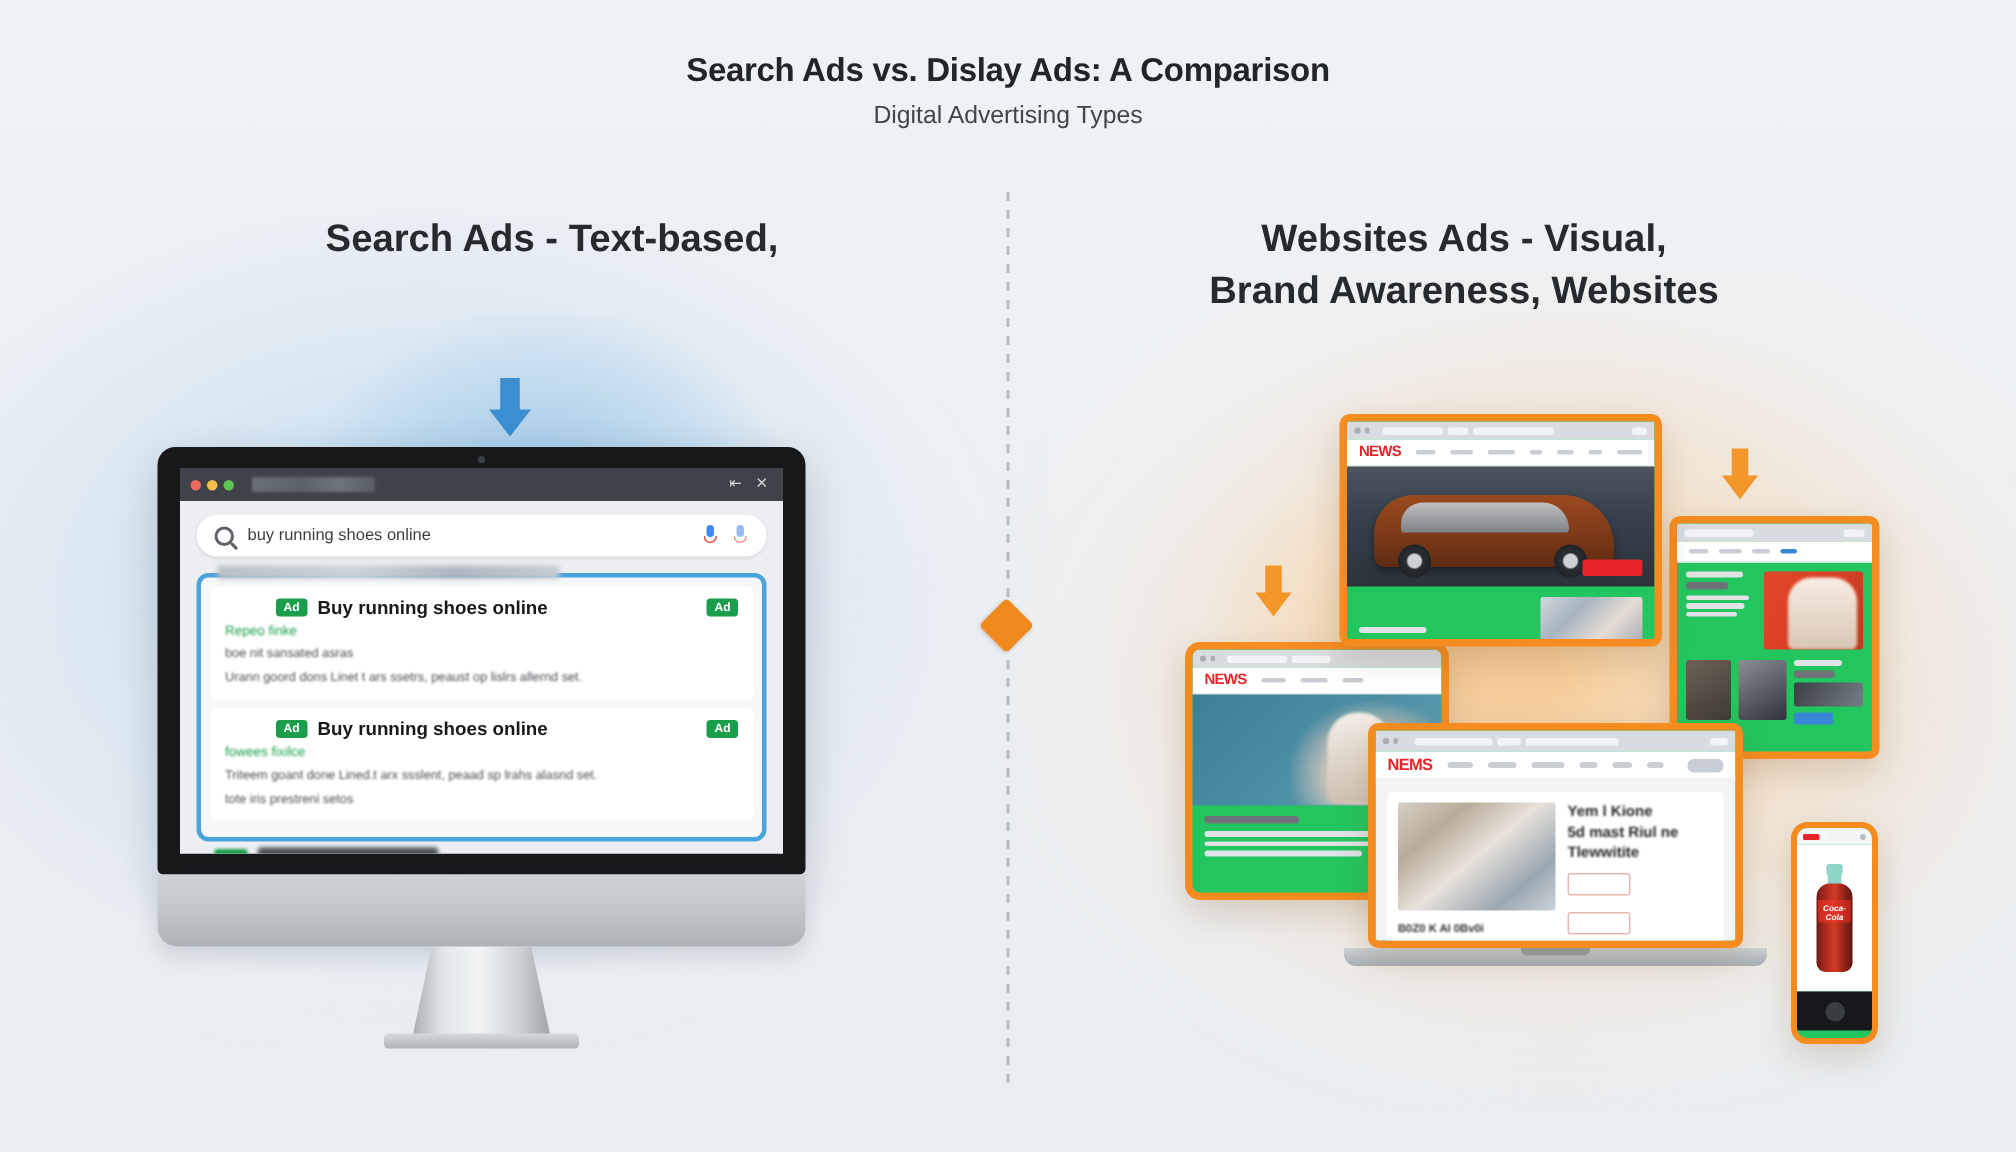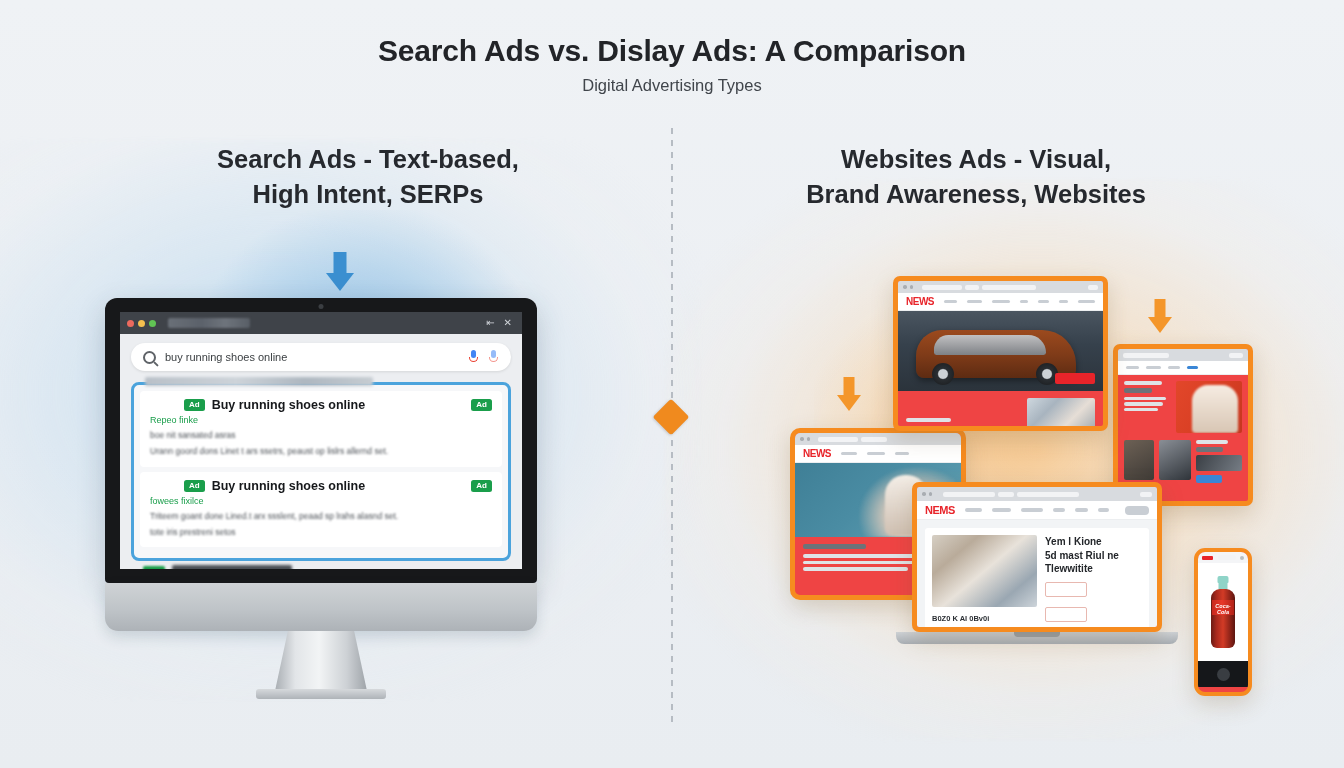--- a/index.html
+++ b/index.html
@@ -26,21 +26,21 @@
     background:radial-gradient(ellipse at 52% 48%, rgba(250,196,130,.72) 0%, rgba(250,213,168,.45) 33%, rgba(250,232,210,.16) 60%, rgba(238,241,244,0) 78%);
     filter:blur(2px);
   }
   .glow-orange2{
     position:absolute;right:230px;top:300px;width:300px;height:250px;
     background:radial-gradient(ellipse at 50% 50%, rgba(244,160,60,.30) 0%, rgba(248,196,130,.14) 50%, rgba(250,220,180,0) 76%);
   }
 
   
   .hdr{position:absolute;top:0;left:0;width:1344px;text-align:center;z-index:30;}
-  .title{font-size:30px;font-weight:bold;color:#222428;letter-spacing:-.2px;margin-top:34px;}
+  .title{font-size:22px;font-weight:bold;color:#222428;letter-spacing:-.2px;margin-top:34px;}
   .subtitle{font-size:16.5px;color:#40454b;margin-top:8px;font-weight:normal;}
 
   
   .col-head{position:absolute;z-index:30;text-align:center;font-size:25.5px;font-weight:bold;color:#26292e;line-height:1.36;}
   .col-head.left{left:118px;top:142px;width:500px;}
   .col-head.right{left:726px;top:142px;width:500px;}
 
   
   .divider{position:absolute;left:671px;top:128px;width:2px;height:594px;
     background:repeating-linear-gradient(to bottom,#b6bcc3 0 6px,rgba(0,0,0,0) 6px 12px);z-index:20;}
@@ -109,21 +109,21 @@
   .adtitle{font-size:12.5px;font-weight:bold;color:#16181b;flex:1;}
   .adurl{font-size:9px;color:#1a9e4b;margin-top:3px;filter:blur(.75px);}
   .addesc{font-size:8.5px;color:#4a4f55;margin-top:4px;line-height:1.45;filter:blur(.8px);}
   .organic{padding:4px 12px 0 12px;}
   .org-head{display:flex;align-items:center;gap:7px;}
   .org-badge{width:22px;height:9px;border-radius:2px;background:#1a9e4b;filter:blur(1px);}
   .org-title{width:120px;height:10px;border-radius:2px;background:#4a4f55;filter:blur(1.4px);}
 
   
   .dev{position:absolute;z-index:24;border:5px solid #f68b1f;border-radius:7px;overflow:hidden;
-    background:#ef4444;box-shadow:0 8px 22px rgba(120,90,50,.22);}
+    background:#22c55e;box-shadow:0 8px 22px rgba(120,90,50,.22);}
   .minichrome{height:12px;background:#d8dbdf;display:flex;align-items:center;gap:3px;padding:0 5px;}
   .mdot{width:3.5px;height:3.5px;border-radius:50%;background:#a9adb2;}
   .mbar{height:5px;border-radius:2px;background:#f2f3f5;}
   .nav{height:18px;background:#fff;display:flex;align-items:center;padding:0 8px;gap:10px;border-bottom:1px solid #eceef0;}
   .logo{color:#e8242a;font-weight:bold;font-size:10px;letter-spacing:-.5px;}
   .navitem{height:3.5px;border-radius:2px;background:#c9ced4;}
   .txt{height:3.5px;border-radius:2px;background:#c9ced4;}
   .txt.dark{background:#6d7379;} .txt.light{background:#dfe3e7;}
 
   
@@ -203,21 +203,20 @@
 <div class="glow-orange"></div>
 <div class="glow-orange2"></div>
 
 <div class="hdr">
   <div class="title">Search Ads vs. Dislay Ads: A Comparison</div>
   <div class="subtitle">Digital Advertising Types</div>
 </div>
 
 <div class="col-head left">
   <div>Search Ads - Text-based,</div>
-  <div>High Intent, SERPs</div>
 </div>
 <div class="col-head right">
   <div>Websites Ads - Visual,</div>
   <div>Brand Awareness, Websites</div>
 </div>
 
 <div class="divider"></div>
 <div class="diamond"></div>
 
 <div class="arrow arrow-blue">

